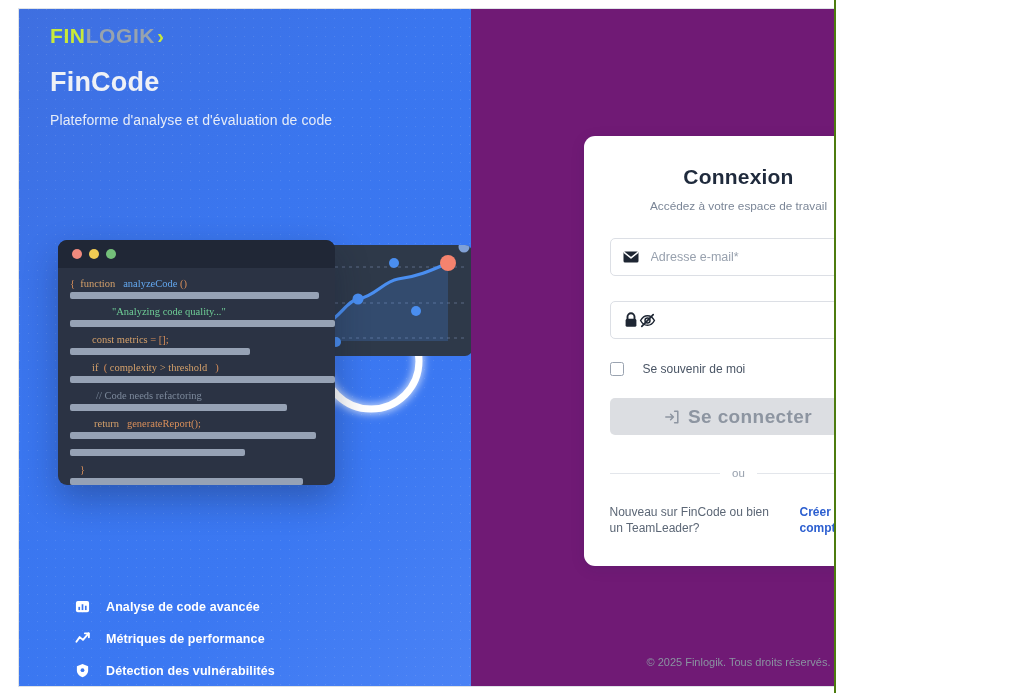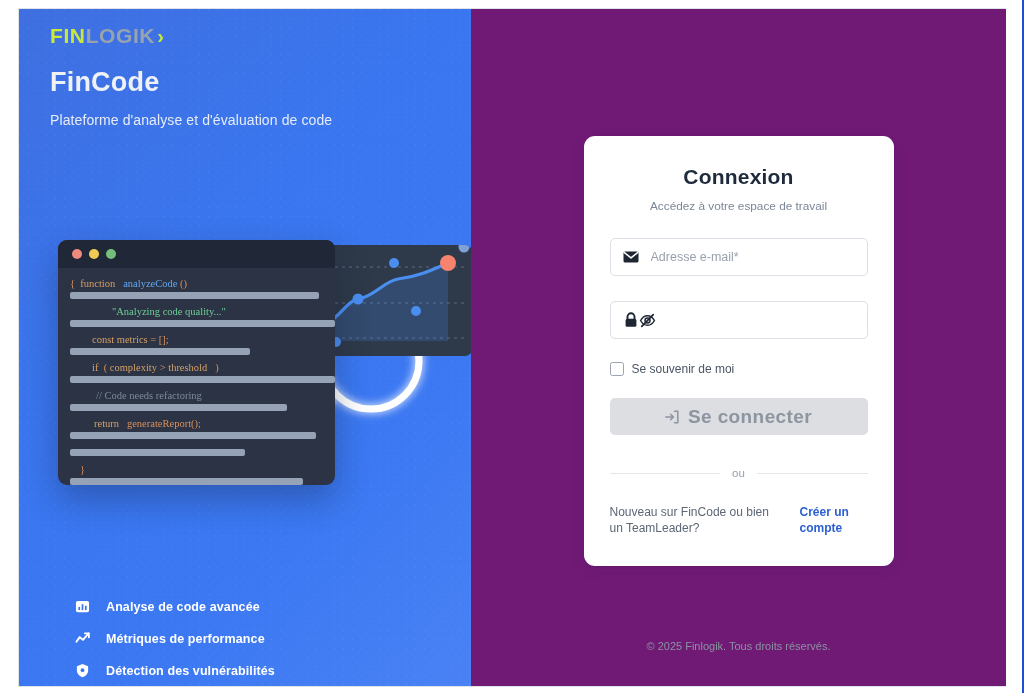--- a/index.html
+++ b/index.html
@@ -6,23 +6,23 @@
   html, body {
     width: 1024px; height: 693px;
     font-family: "Liberation Sans", sans-serif;
     background: #ffffff;
     overflow: hidden;
   }
 
   
   .viewport {
     position: relative;
-    width: 1024px; height: 693px;
+    width: 836px; height: 693px;
     background: #ffffff;
-    border-right: 2px solid #1d4ed8;
+    border-right: 2px solid #4d7c0f;
     overflow: hidden;
   }
   .page {
     position: absolute;
     left: 18px; top: 8px;
     width: 988px; height: 679px;
     background: #f7f8fa;
     border: 1px solid #dfe3e8;
     border-right: none;
     display: flex;
@@ -149,21 +149,21 @@
     font-family: "Liberation Sans", sans-serif;
     font-size: 12.5px; color: #2c3647;
   }
   .field-input::placeholder { color: #98a1ae; }
   .eye-btn {
     background: transparent; border: none; cursor: pointer;
     margin-right: 12px; padding: 0; width: 17px; height: 17px;
     display: flex; align-items: center; justify-content: center;
   }
 
-  .remember { display: flex; align-items: center; gap: 8px; margin-top: 23px; }
+  .remember { display: flex; align-items: center; gap: 19px; margin-top: 23px; }
   .cbox {
     width: 14px; height: 14px; border: 1.4px solid #9aa3b0;
     border-radius: 2.5px; background: #fff; cursor: pointer; flex: 0 0 14px;
   }
   .remember-label { font-size: 12px; color: #4a5565; cursor: pointer; }
 
   .submit {
     margin-top: 22px; width: 100%; height: 37px;
     background: #dcdee2; border: none; border-radius: 5px;
     color: #8d95a1; font-size: 19px; font-weight: 700;
@@ -184,21 +184,21 @@
     display: flex; justify-content: space-between; align-items: flex-start; gap: 14px;
   }
   .signup-text { font-size: 12px; color: #5c6776; line-height: 1.35; max-width: 172px; }
   .signup-link {
     font-size: 12px; font-weight: 700; color: #2c5fd0;
     text-decoration: none; line-height: 1.35; text-align: left;
     max-width: 68px; cursor: pointer;
   }
 
   .footer {
-    position: absolute; bottom: 34px; left: 0; width: 100%;
+    position: absolute; bottom: 18px; left: 0; width: 100%;
     text-align: center; font-size: 11px; color: #8a93a1;
   }
 </style>
 </head>
 <body>
 
 <div class="viewport">
   <div class="page">
 
     <section class="brand">

